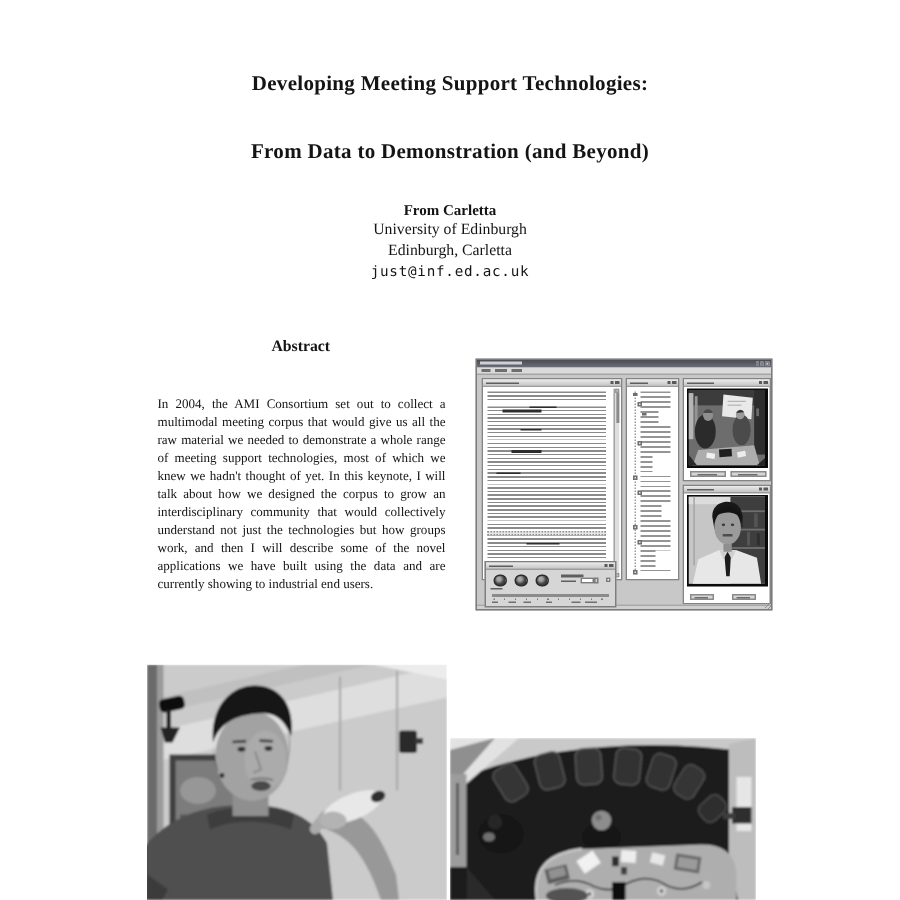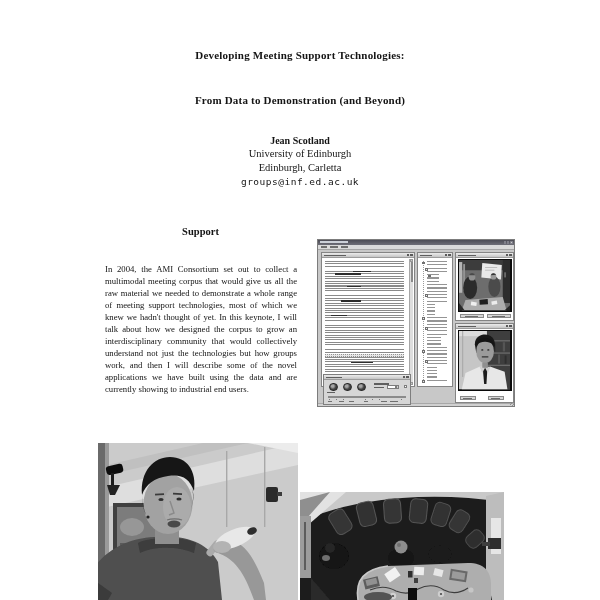--- a/index.html
+++ b/index.html
@@ -5,21 +5,21 @@
   * { margin:0; padding:0; box-sizing:border-box; }
   html,body { width:600px; height:600px; }
   body {
     position:relative; background:#ffffff; overflow:hidden;
     font-family:"Liberation Serif", serif; color:#141414;
     -webkit-font-smoothing:antialiased;
   }
   .abs { position:absolute; }
 
   
-  .title-line { left:0; width:600px; text-align:center; font-weight:bold; font-size:11px; letter-spacing:.2px; }
+  .title-line { left:0; width:600px; text-align:center; font-weight:bold; font-size:14px; letter-spacing:.2px; }
   #title1 { top:49px; }
   #title2 { top:94px; }
   .auth { left:0; width:600px; text-align:center; font-size:10.5px; }
   #aname { top:135px; font-weight:bold; font-size:10px; }
   #aff1 { top:148px; }
   #aff2 { top:162px; }
   #amail { top:176px; font-family:"DejaVu Sans Mono","Liberation Mono",monospace; font-size:9.5px; letter-spacing:.5px; }
   #abs-head { left:105px; width:191px; top:226px; text-align:center; font-weight:bold; font-size:10.5px; }
   #abs-body { left:105px; width:192px; top:263px; font-size:8.7px; line-height:12.05px; text-align:justify; }
 
@@ -81,26 +81,26 @@
   #photo1 { left:98px; top:443px; width:200px; height:157px; overflow:hidden; }
   #photo2 { left:300px; top:492px; width:204px; height:108px; overflow:hidden; }
   .ph svg { display:block; }
 </style>
 </head>
 <body>
 
 <div class="abs title-line" id="title1">Developing Meeting Support Technologies:</div>
 <div class="abs title-line" id="title2">From Data to Demonstration (and Beyond)</div>
 
-<div class="abs auth" id="aname">Jean Scotland</div>
+<div class="abs auth" id="aname">From Carletta</div>
 <div class="abs auth" id="aff1">University of Edinburgh</div>
 <div class="abs auth" id="aff2">Edinburgh, Carletta</div>
-<div class="abs auth" id="amail">groups@inf.ed.ac.uk</div>
-
-<div class="abs" id="abs-head">Support</div>
+<div class="abs auth" id="amail">just@inf.ed.ac.uk</div>
+
+<div class="abs" id="abs-head">Abstract</div>
 <div class="abs" id="abs-body">In 2004, the AMI Consortium set out to collect a multimodal meeting corpus that would give us all the raw material we needed to demonstrate a whole range of meeting support technologies, most of which we knew we hadn't thought of yet.  In this keynote, I will talk about how we designed the corpus to grow an interdisciplinary community that would collectively understand not just the technologies but how groups work, and then I will describe some of the novel applications we have built using the data and are currently showing to industrial end users.</div>
 
 <div class="abs" id="shot">
   <div class="win">
     <div class="abs wtitle">
       <span class="abs wt-text"></span>
       <span class="abs wbtn" style="right:8px"></span>
       <span class="abs wbtn" style="right:4.6px"></span>
       <span class="abs wbtn" style="right:1.2px"></span>
     </div>

